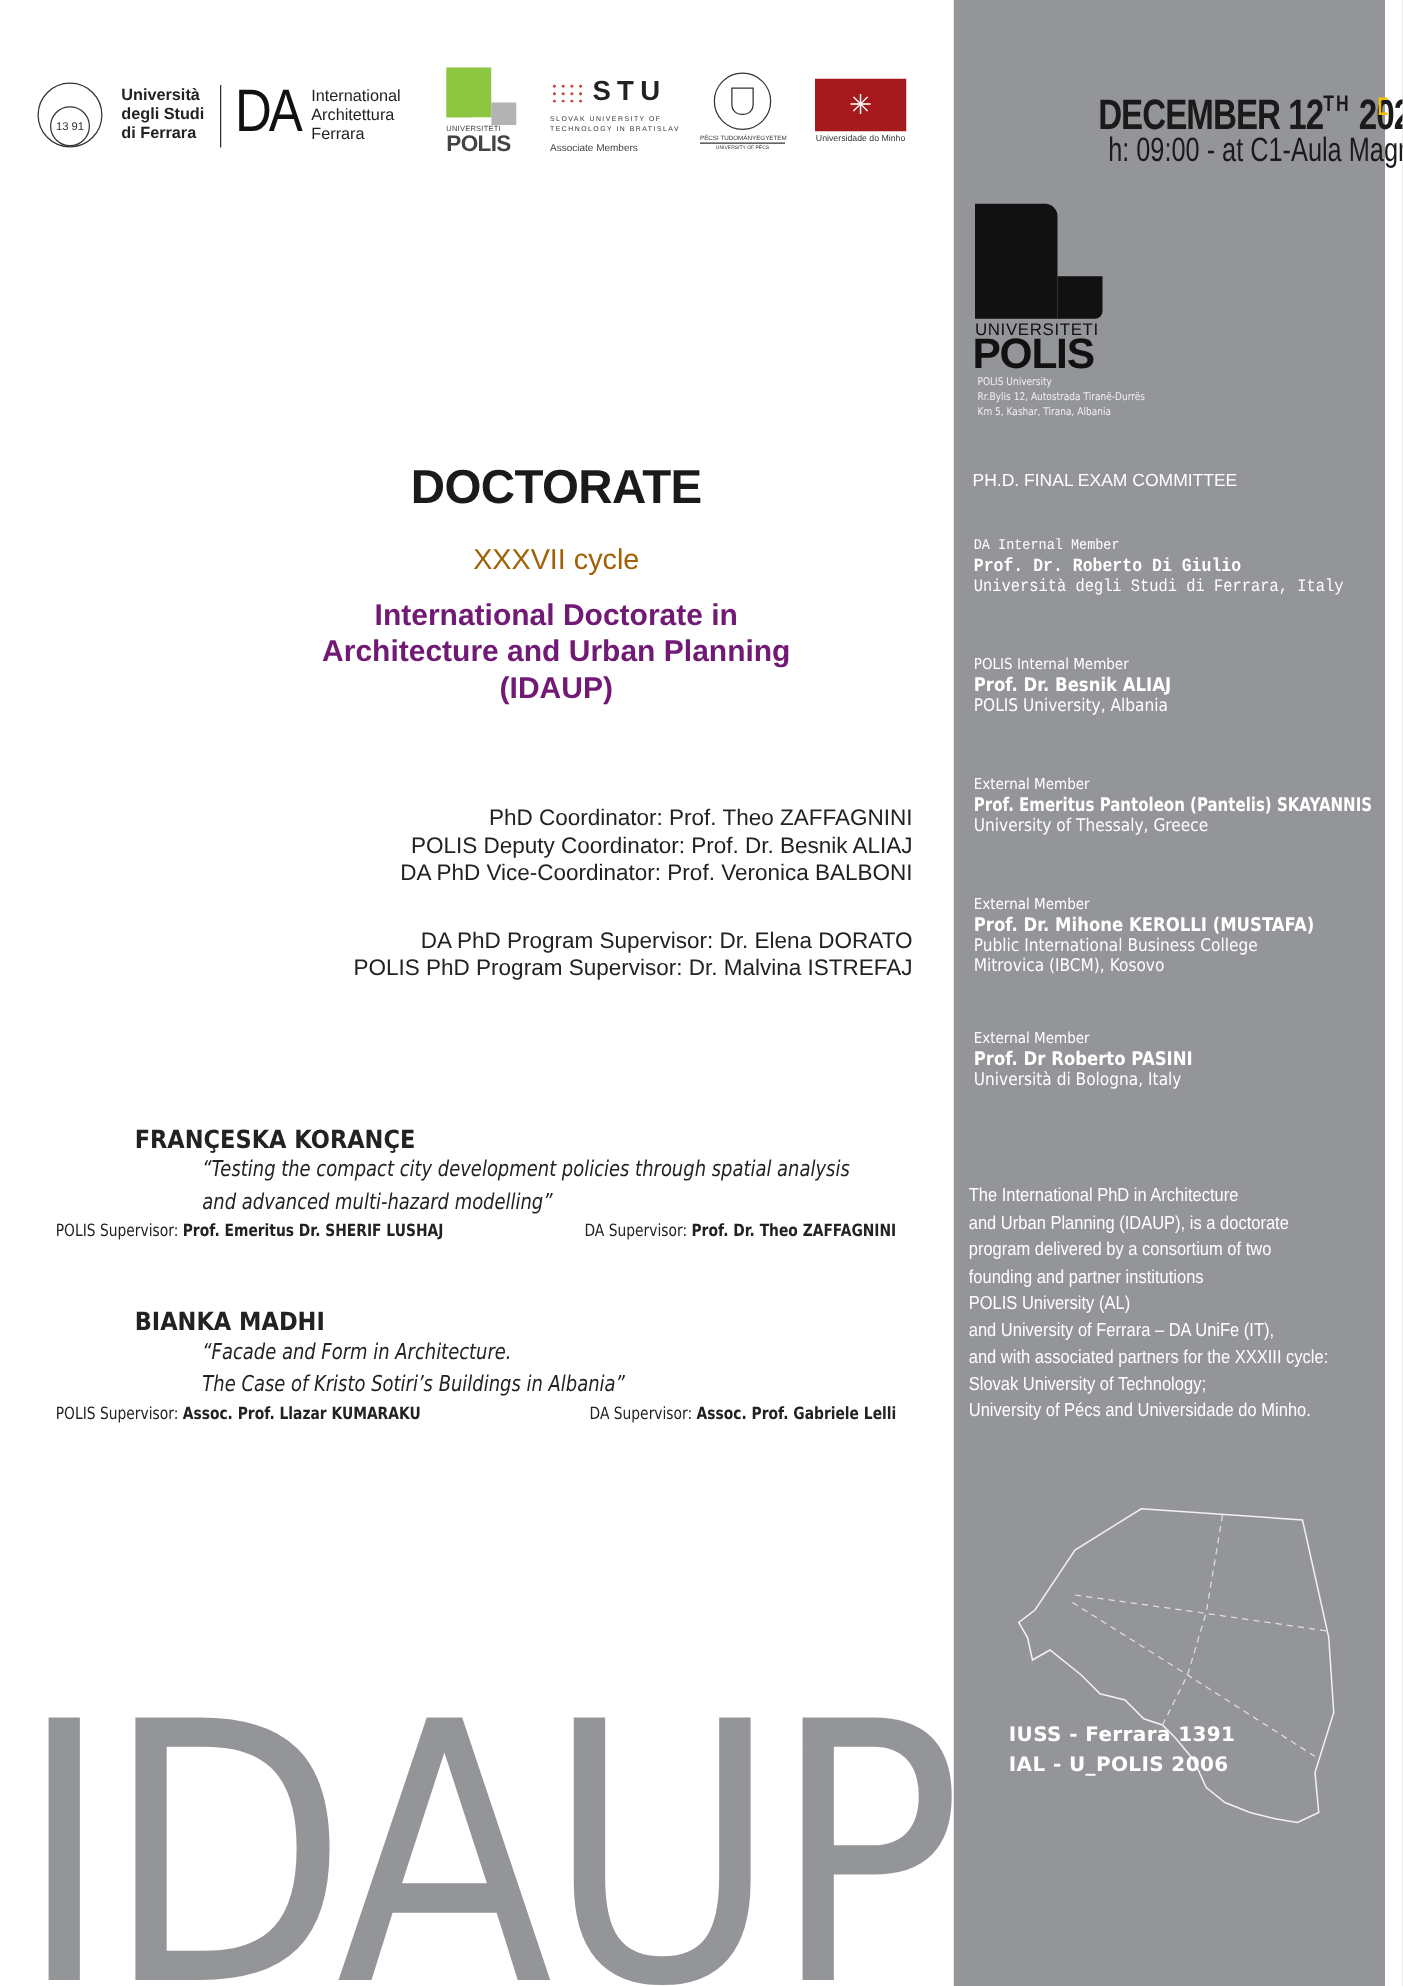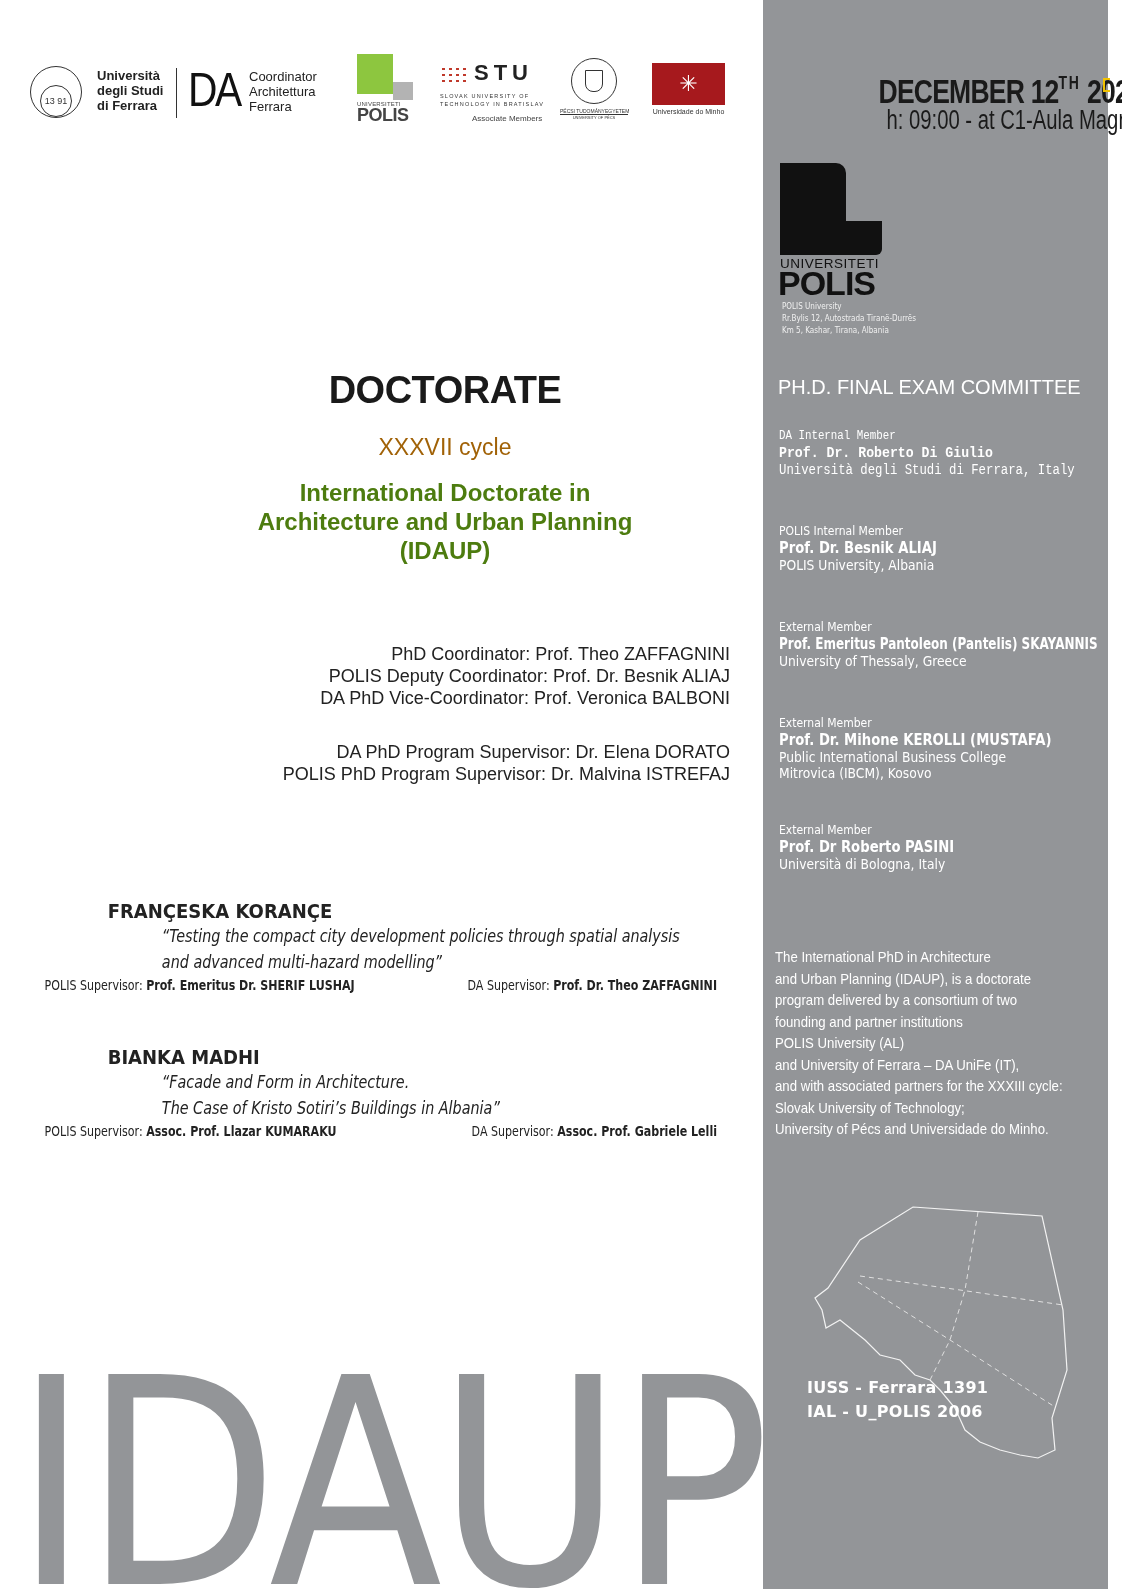--- a/index.html
+++ b/index.html
@@ -20,35 +20,35 @@
   .polis-logo { left:357px; top:2px; width:56px; height:70px; }
   .polis-logo .g { position:absolute; left:0; top:0; width:36px; height:40px; background:#8dc63f; }
   .polis-logo .gr { position:absolute; left:36px; top:28px; width:20px; height:18px; background:#b3b3b3; }
   .polis-logo .w { position:absolute; left:20px; top:40px; width:16px; height:6px; background:#fff; }
   .polis-logo .u { position:absolute; left:0; top:47px; font-size:6px; color:#444; letter-spacing:0.2px; }
   .polis-logo .p { position:absolute; left:0; top:52px; font-size:18px; font-weight:bold; color:#444; letter-spacing:-0.5px; line-height:18px; }
   .stu { left:440px; top:10px; width:110px; }
   .stu .dots { position:absolute; left:0; top:4px; width:28px; height:16px; background-image:radial-gradient(#c0392b 1.2px, transparent 1.5px); background-size:7px 6px; }
   .stu .word { position:absolute; left:34px; top:-2px; font-size:22px; letter-spacing:5px; color:#222; font-weight:bold; }
   .stu .sub { position:absolute; left:0; top:30px; font-size:5.5px; letter-spacing:1.2px; color:#333; line-height:8px; width:110px; }
-  .stu .assoc { position:absolute; left:0; top:52px; font-size:8px; color:#444; white-space:nowrap;margin-left:32px; }
+  .stu .assoc { position:absolute; left:0; top:52px; font-size:8px; color:#444; white-space:nowrap; }
   .pecs { left:560px; top:6px; width:68px; text-align:center; }
   .pecs .seal { width:46px; height:46px; margin:0 auto; border-radius:50%; border:1.5px solid #333; box-sizing:border-box; display:flex; align-items:center; justify-content:center; }
   .pecs .seal .shield { width:16px; height:20px; border:1px solid #333; border-radius:0 0 8px 8px; }
   .pecs .t1 { font-size:5px; margin-top:4px; color:#333; border-bottom:1px solid #333; white-space:nowrap; }
   .pecs .t2 { font-size:4px; color:#333; white-space:nowrap; }
   .minho { left:652px; top:11px; width:73px; }
   .minho .box { width:73px; height:42px; background:#a6191d; display:flex; align-items:center; justify-content:center; color:#fff; font-size:22px; }
   .minho .t { font-size:7px; color:#333; margin-top:3px; text-align:center; white-space:nowrap; }
 
   
   .title-block { position:absolute; right:18px; top:370px; text-align:center; width:600px; }
   .doc-title { font-size:38px; font-weight:bold; line-height:40px; color:#1a1a1a; letter-spacing:-0.5px; }
   .cycle { font-size:23px; margin-top:22px; line-height:30px; color:#a16207; }
-  .program { font-size:24px; font-weight:bold; line-height:29px; margin-top:16px; color:#4d7c0f; }
+  .program { font-size:24px; font-weight:bold; line-height:29px; margin-top:16px; color:#701a75; }
   .coord { position:absolute; right:33px; top:643px; text-align:right; font-size:18px; line-height:22px; color:#222; }
   .supv { position:absolute; right:33px; top:741px; text-align:right; font-size:18px; line-height:22px; color:#222; }
 
   
   .cand { position:absolute; left:40px; width:677px; text-align:left; }
   .cand .name { font-size:20px; font-weight:bold; color:#222; line-height:26px; font-family:"DejaVu Sans", sans-serif; transform:scaleX(0.9); transform-origin:right; }
   .cand .thesis { font-size:17.5px; font-style:italic; line-height:25.5px; color:#222; font-family:"DejaVu Sans", sans-serif; transform:scaleX(0.82); transform-origin:right; }
   .cand .sups { font-size:13.5px; line-height:20px; color:#222; white-space:nowrap; display:flex; justify-content:space-between; font-family:"DejaVu Sans", sans-serif; transform:scaleX(0.82); transform-origin:right; width:820px; margin-left:-143px; }
   .cand .sups b { font-weight:bold; }
 
@@ -59,21 +59,21 @@
   .date { position:absolute; left:820px; top:64px; width:266px; text-align:right; font-size:34px; font-weight:bold; line-height:38px; letter-spacing:-1px; transform:scaleX(0.78); transform-origin:right; white-space:nowrap; right:auto; }
   .date sup { font-size:18px; vertical-align:14px; letter-spacing:2px; }
   .time { position:absolute; left:820px; top:104px; width:266px; text-align:right; font-size:27px; line-height:32px; transform:scaleX(0.75); transform-origin:right; white-space:nowrap; }
   .yellow-mark { position:absolute; left:1103px; top:78px; width:5px; height:10px; border:2px solid #f2c200; border-right:none; }
   .polis-big { position:absolute; left:780px; top:163px; width:104px; height:150px; }
   .polis-big .b1 { position:absolute; left:0; top:0; width:66px; height:92px; background:#111; border-radius:0 10px 0 0; }
   .polis-big .b2 { position:absolute; left:66px; top:58px; width:36px; height:34px; background:#111; border-radius:0 0 6px 0; }
   .polis-big .u { position:absolute; left:0; top:93px; font-size:13.5px; color:#111; letter-spacing:0.5px; }
   .polis-big .p { position:absolute; left:-2px; top:103px; font-size:34px; font-weight:bold; color:#111; letter-spacing:-1px; line-height:34px; }
   .polis-addr { position:absolute; left:782px; top:300px; font-size:8.5px; line-height:12px; color:#f0f0f0; font-family:"DejaVu Sans", sans-serif; transform:scaleX(0.85); transform-origin:left; }
-  .committee-title { position:absolute; left:778px; top:376px; font-size:20px; color:#fff; }
+  .committee-title { position:absolute; left:778px; top:376px; font-size:14px; color:#fff; }
   .member { position:absolute; left:779px; width:330px; font-family:"DejaVu Sans", sans-serif; }
   .member .role { font-size:12px; line-height:16px; color:#fff; transform:scaleX(0.9); transform-origin:left; white-space:nowrap; }
   .member .mname { font-size:15px; font-weight:bold; line-height:19px; color:#fff; transform:scaleX(0.88); transform-origin:left; white-space:nowrap; }
   .member .aff { font-size:14px; line-height:15.5px; color:#fff; transform:scaleX(0.88); transform-origin:left; white-space:nowrap; }
   .about { position:absolute; left:775px; top:946px; font-size:15px; line-height:21.5px; color:#fff; transform:scaleX(0.88); transform-origin:left; white-space:nowrap; }
   .map { position:absolute; left:780px; top:1180px; width:300px; height:300px; }
   .est { position:absolute; left:807px; top:1376px; font-size:16px; font-weight:bold; line-height:24px; color:#fff; font-family:"DejaVu Sans", sans-serif; letter-spacing:0.3px; }
 </style>
 </head>
 <body>
@@ -85,21 +85,21 @@
         <div class="inner">13 91</div>
       </div>
     <div class="logo unife-text">
       <div>Università</div>
       <div>degli Studi</div>
       <div>di Ferrara</div>
     </div>
     <div class="logo sep"></div>
     <div class="logo da-big">DA</div>
     <div class="logo da-text">
-      <div>Coordinator</div>
+      <div>International</div>
       <div>Architettura</div>
       <div>Ferrara</div>
     </div>
     <div class="logo polis-logo">
       <div class="g"></div>
         <div class="gr"></div>
         <div class="w"></div>
       <div class="u">UNIVERSITETI</div>
       <div class="p">POLIS</div>
     </div>

